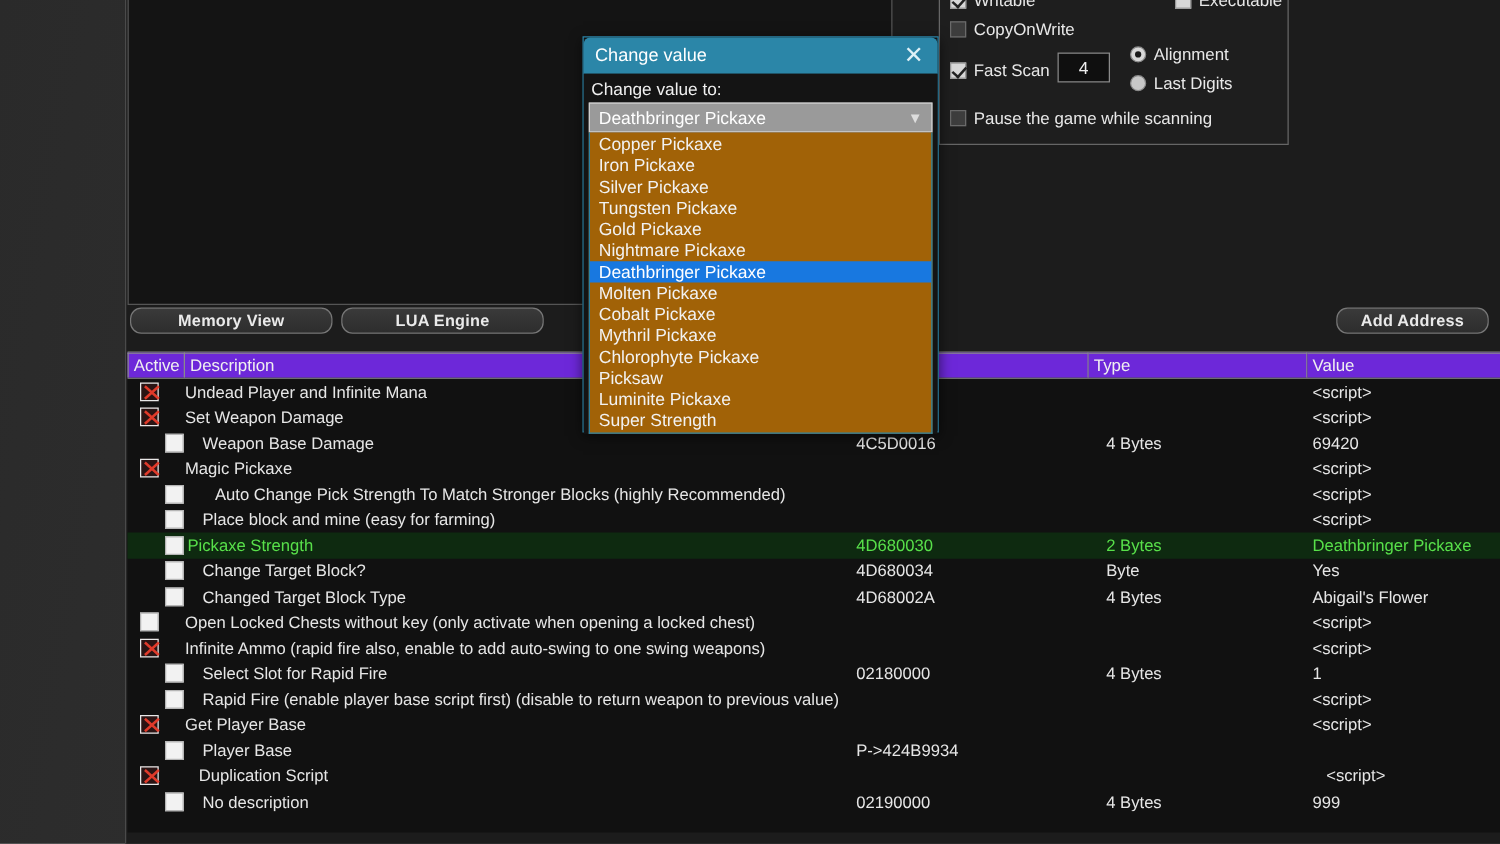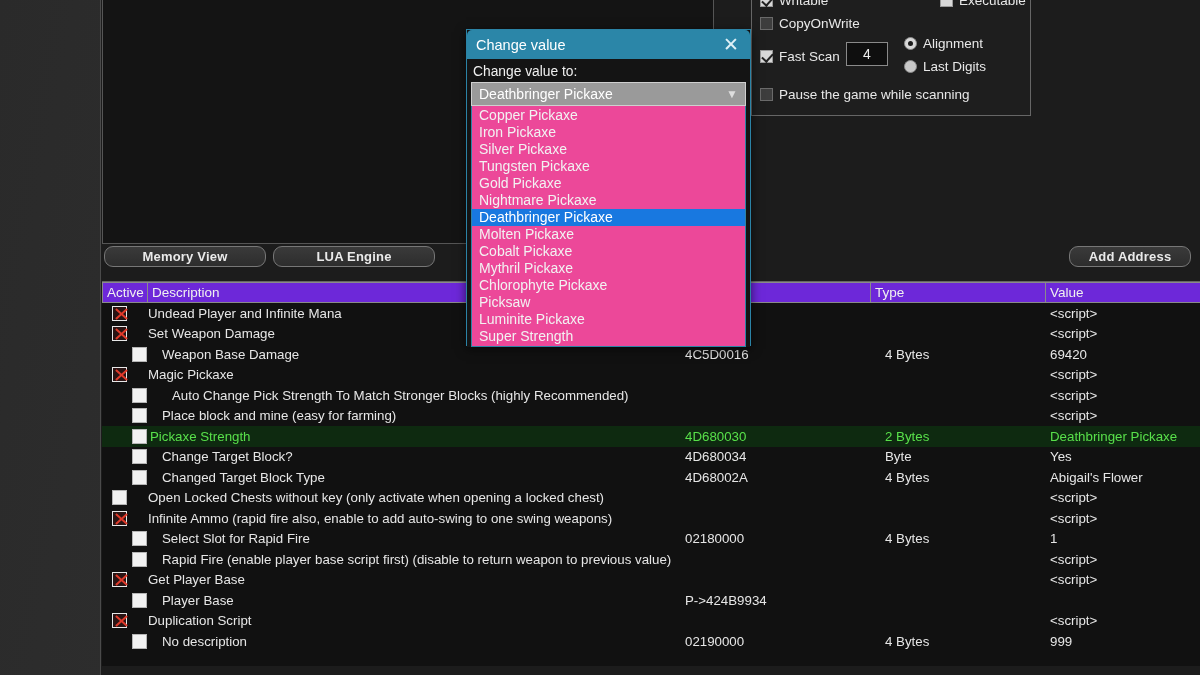--- a/index.html
+++ b/index.html
@@ -143,21 +143,21 @@
   #dlg-body { background: #141414; padding: 4px 4px 0 4px; }
   #dlg-label { color: #f0f0f0; font-size: 13.8px; padding: 1px 0 3px 2px; }
   #dlg-combo {
     height: 24px; background: #9a9a9a;
     border: 1px solid #cfcfcf;
     display: flex; align-items: center; justify-content: space-between;
     padding: 0 7px 0 7px; color: #fff; font-size: 14px;
   }
   #dlg-combo .chev { font-size: 12px; color: #ddd; }
   #dlg-list {
-    background: #ec4899; border: 1px solid #2b83a6; border-top: none;
+    background: #a16207; border: 1px solid #2b83a6; border-top: none;
     padding: 1px 0 1px 0;
   }
   #dlg-list .opt {
     height: 17px; line-height: 17px; color: #f2f2f2; font-size: 14px;
     padding-left: 7px; white-space: nowrap;
   }
   #dlg-list .opt.sel { background: #1878e0; color: #fff; }
 </style>
 </head>
 <body>
@@ -347,21 +347,21 @@
           </div>
           <div class="cell desc" style="padding-left: 14px; width: 523px;">Player Base</div>
           <div class="cell addr">P-&gt;424B9934</div>
           <div class="cell type"></div>
           <div class="cell value"></div>
         </div>
         <div class="trow">
           <div class="actcell" style="padding-left: 10px;">
             <span class="xbox on"></span>
           </div>
-          <div class="cell desc" style="padding-left: 0px; width: 523px;">Duplication Script</div>
+          <div class="cell desc" style="padding-left: 0px; width: 523px; margin-left: 11px;">Duplication Script</div>
           <div class="cell addr"></div>
           <div class="cell type"></div>
           <div class="cell value">&lt;script&gt;</div>
         </div>
         <div class="trow">
           <div class="actcell" style="padding-left: 30px;">
             <span class="xbox"></span>
           </div>
           <div class="cell desc" style="padding-left: 14px; width: 523px;">No description</div>
           <div class="cell addr">02190000</div>

